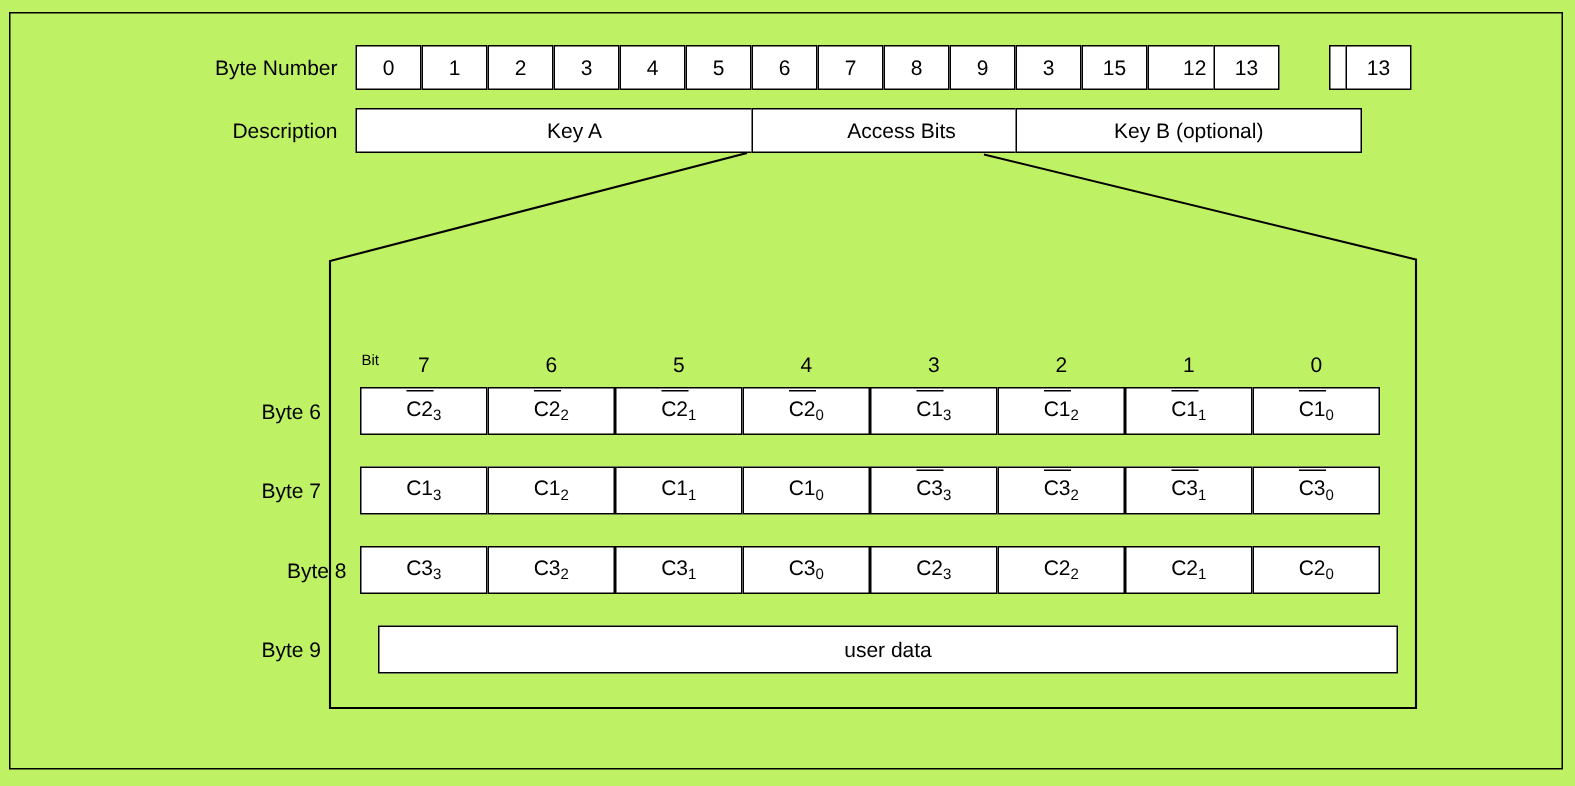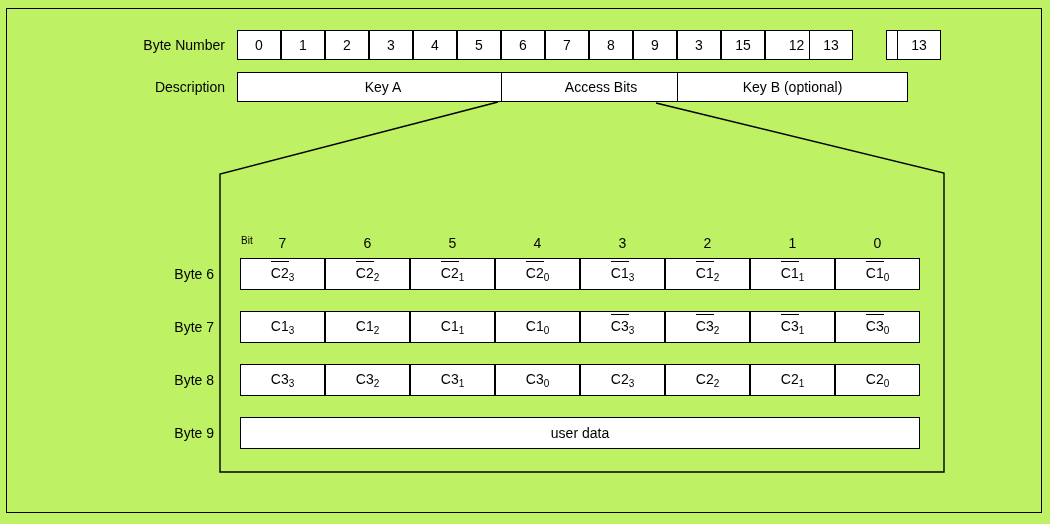--- a/index.html
+++ b/index.html
@@ -142,21 +142,21 @@
       <div class="bit-head" style="left: 410px; top: 236px; width: 85px;">5</div>
       <div class="bit-head" style="left: 495px; top: 236px; width: 85px;">4</div>
       <div class="bit-head" style="left: 580px; top: 236px; width: 85px;">3</div>
       <div class="bit-head" style="left: 665px; top: 236px; width: 85px;">2</div>
       <div class="bit-head" style="left: 750px; top: 236px; width: 85px;">1</div>
       <div class="bit-head" style="left: 835px; top: 236px; width: 85px;">0</div>
     </div>
   <div id="detail-row-labels">
       <div class="row-label" style="left: 0px; top: 267px; width: 214px;">Byte 6</div>
       <div class="row-label" style="left: 0px; top: 320px; width: 214px;">Byte 7</div>
-      <div class="row-label" style="left: 0px; top: 373px; width: 214px;">Byte 8</div>
+      <div class="row-label" style="left: 17px; top: 373px; width: 214px;">Byte 8</div>
       <div class="row-label" style="left: 0px; top: 426px; width: 214px;">Byte 9</div>
     </div>
   <div id="detail-cells">
       <div class="cell" style="left: 240px; top: 258px; width: 85px; height: 32px;">
         <span class="code bar"><span class="base">C2</span><span class="sub">3</span></span>
       </div>
       <div class="cell" style="left: 325px; top: 258px; width: 85px; height: 32px;">
         <span class="code bar"><span class="base">C2</span><span class="sub">2</span></span>
       </div>
       <div class="cell" style="left: 410px; top: 258px; width: 85px; height: 32px;">
@@ -218,16 +218,16 @@
       </div>
       <div class="cell" style="left: 665px; top: 364px; width: 85px; height: 32px;">
         <span class="code"><span class="base">C2</span><span class="sub">2</span></span>
       </div>
       <div class="cell" style="left: 750px; top: 364px; width: 85px; height: 32px;">
         <span class="code"><span class="base">C2</span><span class="sub">1</span></span>
       </div>
       <div class="cell" style="left: 835px; top: 364px; width: 85px; height: 32px;">
         <span class="code"><span class="base">C2</span><span class="sub">0</span></span>
       </div>
-      <div class="cell" style="left: 240px; top: 417px; width: 680px; height: 32px;">user data</div>
+      <div class="cell" style="left: 252px; top: 417px; width: 680px; height: 32px;">user data</div>
     </div>
 
 </div>
 
 </body></html>

